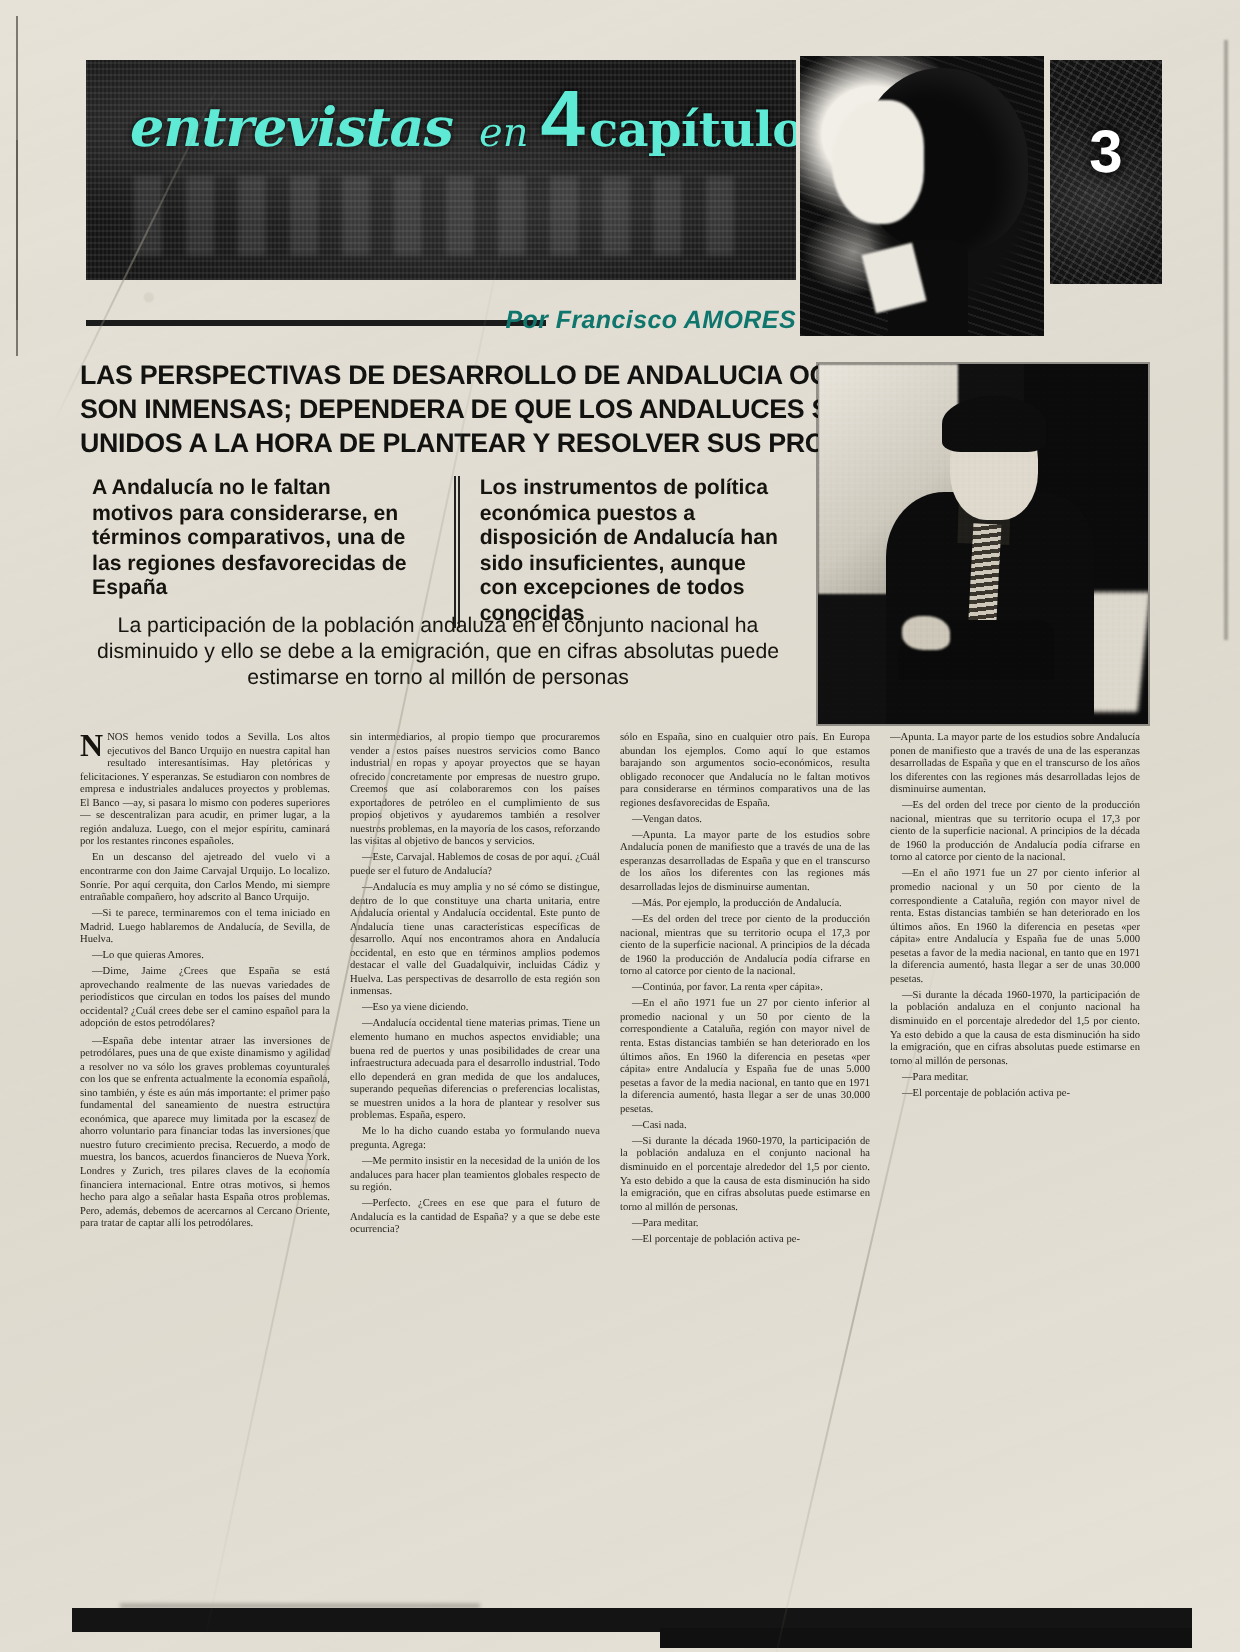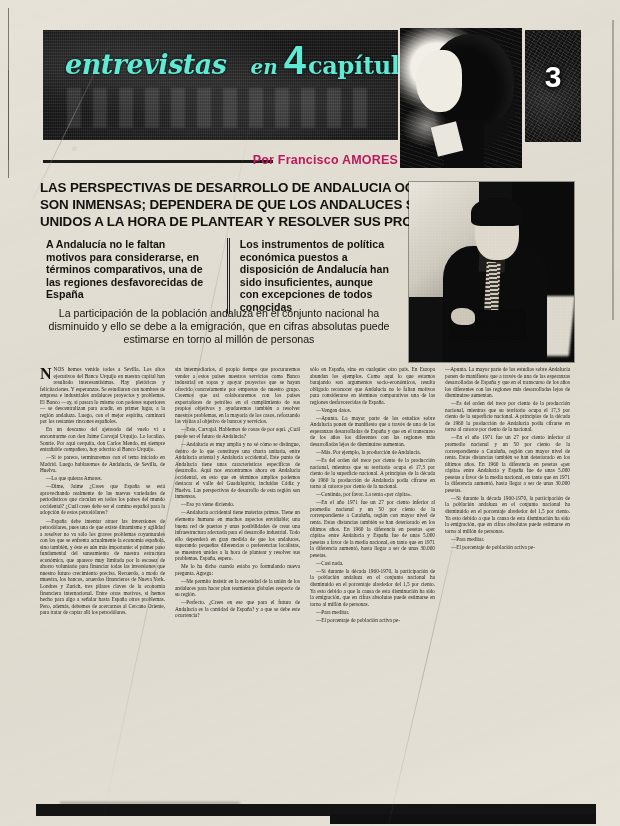--- a/index.html
+++ b/index.html
@@ -80,22 +80,22 @@
     text-shadow:0 0 3px rgba(0,0,0,.9);
     white-space:nowrap;
   }
   .mh-script{
     font-family:"DejaVu Serif",serif;
     font-style:italic;font-weight:700;
     font-size:27px;letter-spacing:-.5px;
   }
   .mh-en{
     font-family:"DejaVu Serif",serif;
-    font-style:italic;font-weight:700;
-    font-size:20px;margin-left:24px;
+    font-style:italic;font-weight:400;
+    font-size:20px;margin-left:13px;
   }
   .mh-num{
     font-family:"Liberation Sans",sans-serif;
     font-weight:700;font-size:40px;line-height:.8;
     margin:0 2px 0 6px;
   }
   .mh-cap{
     font-family:"DejaVu Serif",serif;
     font-weight:700;font-size:24px;letter-spacing:-.3px;
   }
@@ -159,21 +159,21 @@
   
   .byline-rule{
     position:absolute;left:43px;top:160px;width:230px;height:3px;
     background:#1b1b1b;
   }
   .byline{
     position:absolute;left:228px;top:153px;width:170px;
     text-align:right;
     font-family:"Liberation Sans",sans-serif;
     font-weight:700;font-size:12.5px;
-    color:#be185d;letter-spacing:.2px;
+    color:#0f766e;letter-spacing:.2px;font-style:italic;
   }
 
   
   .headline{
     position:absolute;left:40px;top:179px;width:358px;
     font-family:"Liberation Sans",sans-serif;
     font-weight:700;
     font-size:13.4px;line-height:17.2px;
     letter-spacing:-.15px;
     color:#121210;

